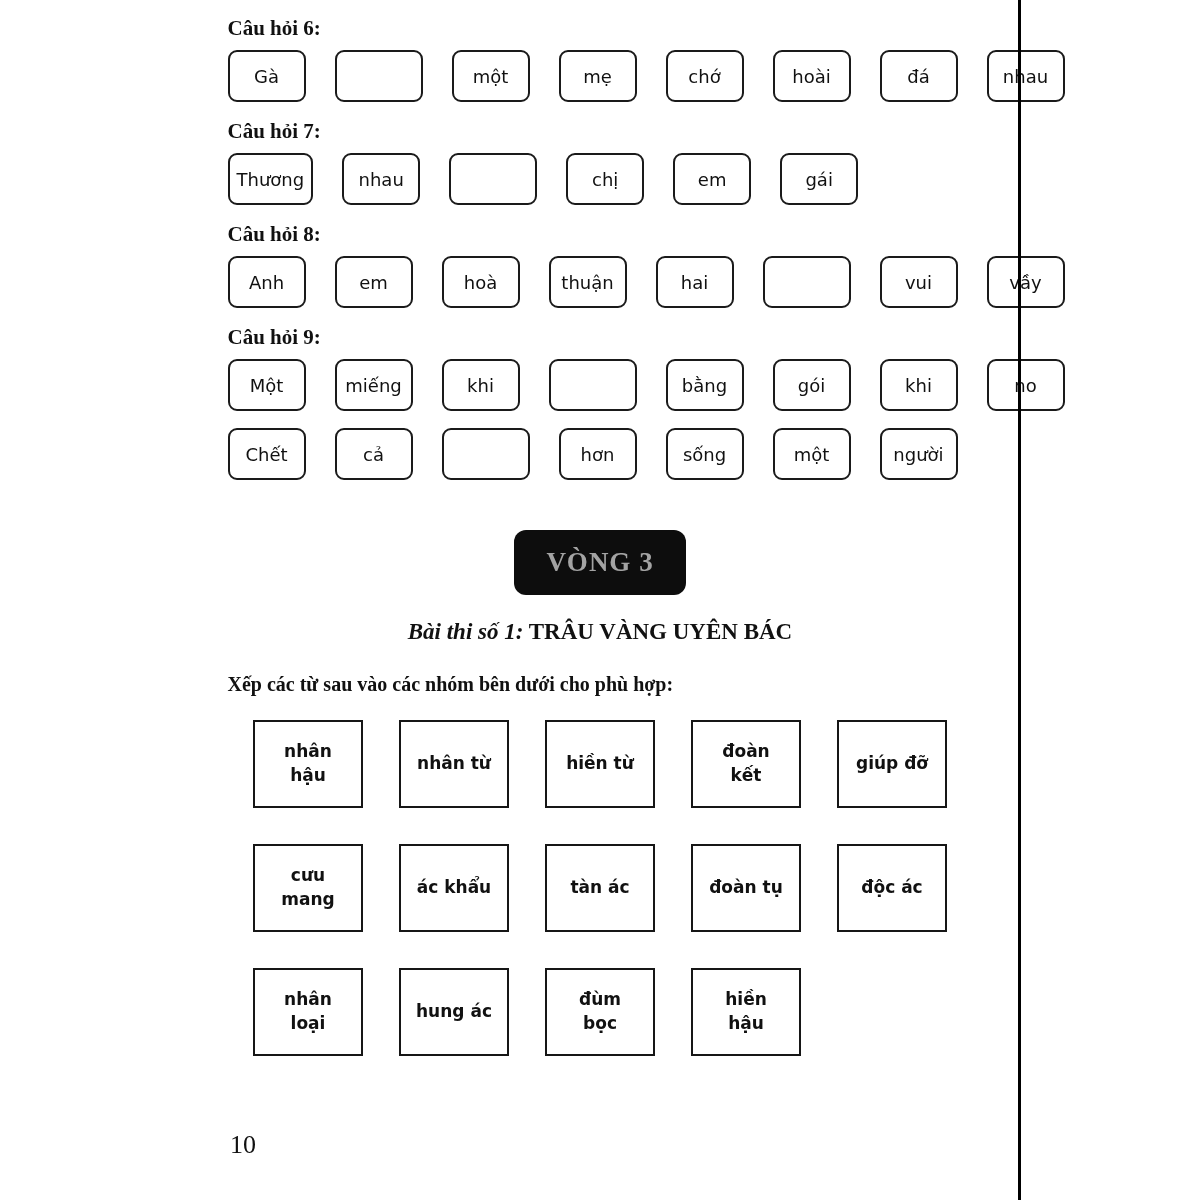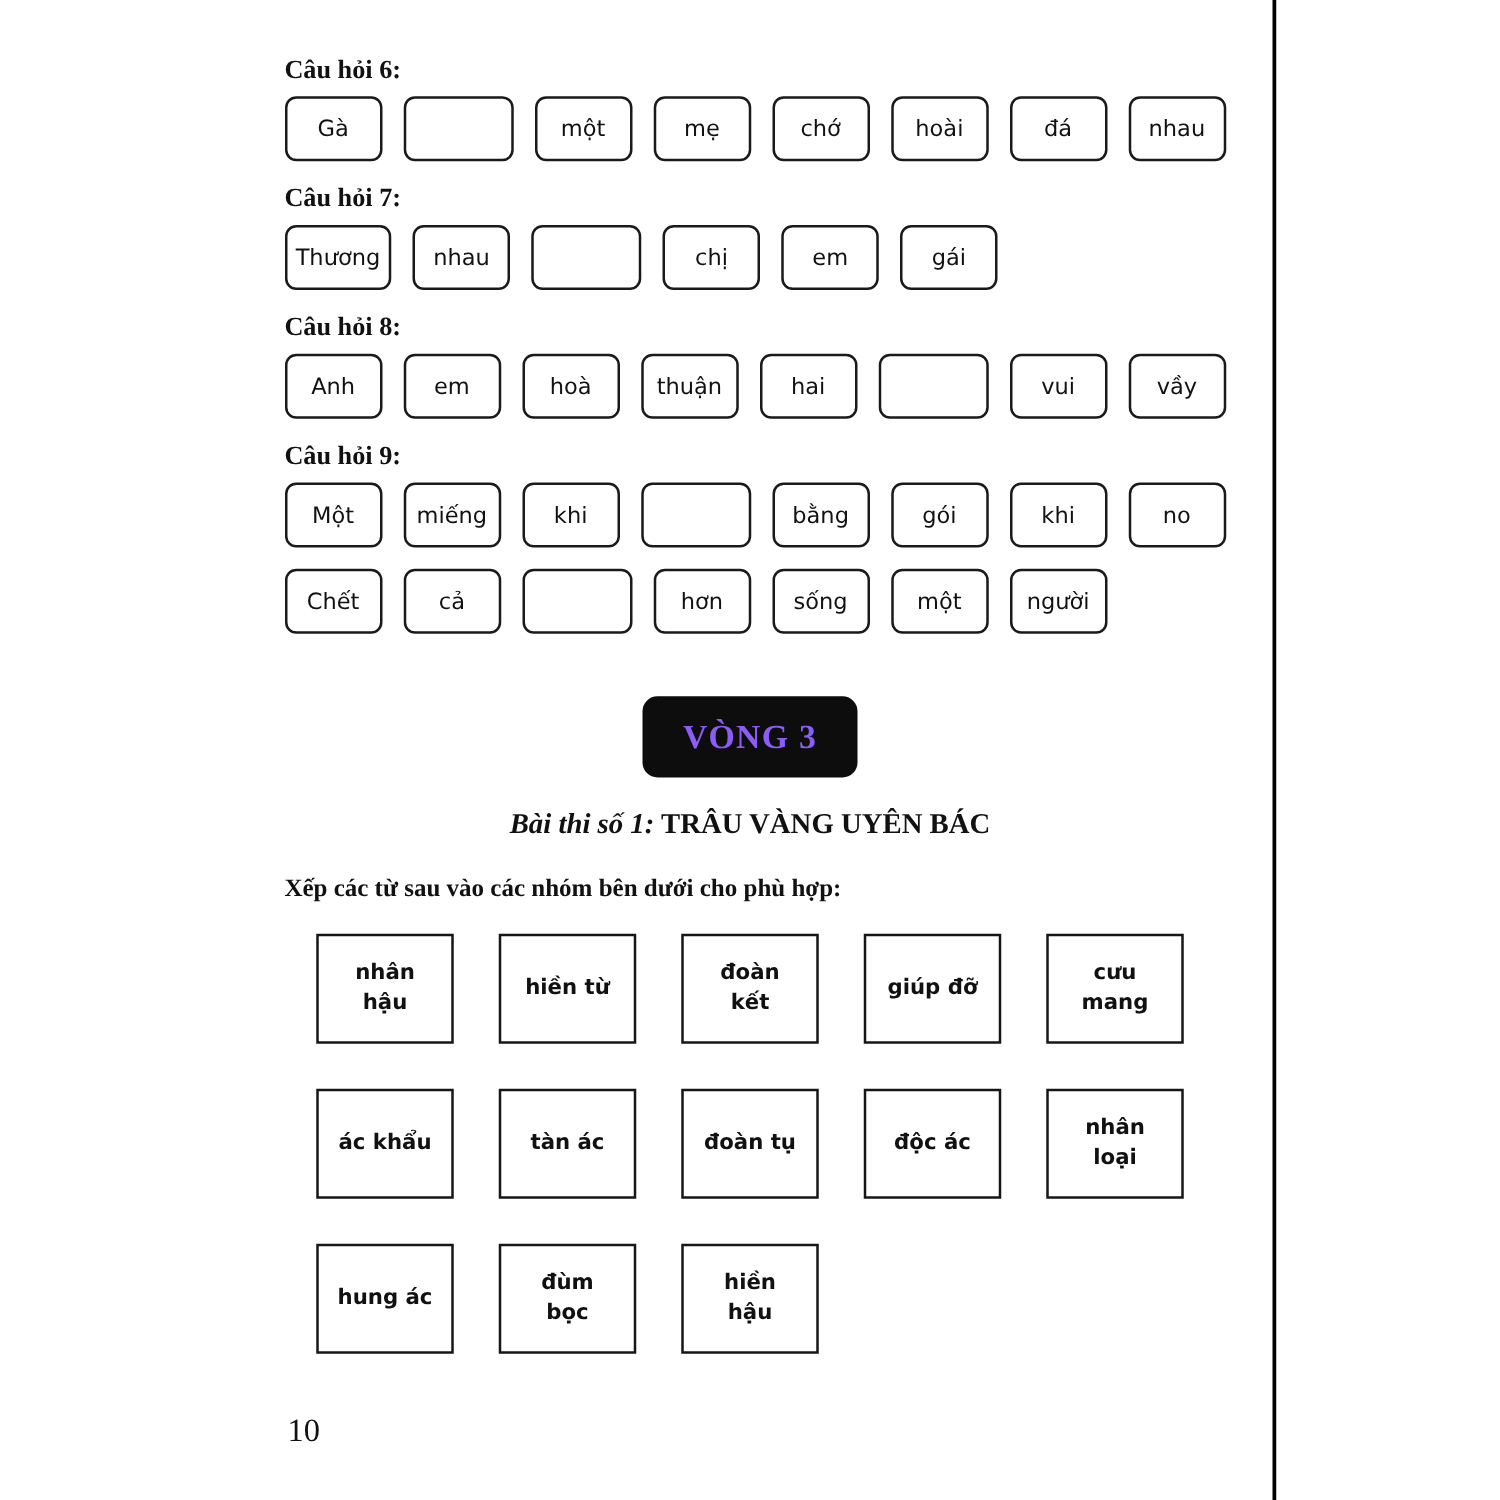--- a/index.html
+++ b/index.html
@@ -11,35 +11,35 @@
     height: 1200px;
     background: #ffffff;
     position: relative;
     overflow: hidden;
     font-family: "Liberation Serif", serif;
     color: #111111;
   }
   .content {
     width: 745px;
     margin: 0 auto;
-    padding-top: 43px;
+    padding-top: 16px;
   }
   .question-block {
     margin-bottom: 17px;
   }
   .question-label {
     font-family: "Liberation Serif", serif;
     font-weight: bold;
     font-size: 21px;
     margin-bottom: 9px;
   }
   .word-row {
     display: flex;
     flex-wrap: nowrap;
-    gap: 17px;
+    gap: 29px;
     align-items: stretch;
   }
   .word-tile {
     min-width: 78px;
     height: 52px;
     box-sizing: border-box;
     border: 2px solid #1a1a1a;
     border-radius: 9px;
     display: flex;
     align-items: center;
@@ -53,21 +53,21 @@
   .word-tile.blank {
     min-width: 88px;
   }
   .badge-wrap {
     text-align: center;
     margin-top: 50px;
   }
   .round-badge {
     display: inline-block;
     background: #0d0d0d;
-    color: #8b5cf6;
+    color: #a3a3a3;
     border-radius: 12px;
     padding: 17px 32px;
     font-family: "Liberation Serif", serif;
     font-weight: bold;
     font-size: 27px;
     letter-spacing: 1px;
   }
   .exam-title {
     text-align: center;
     margin-top: 24px;
@@ -206,20 +206,23 @@
     </div>
 
     <div class="instruction">Xếp các từ sau vào các nhóm bên dưới cho phù hợp:</div>
 
     <div id="word-grid" class="word-grid">
         <div class="grid-cell">
           <div>nhân</div>
           <div>hậu</div>
         </div>
         <div class="grid-cell">
+          <div>nhân từ</div>
+        </div>
+        <div class="grid-cell">
           <div>hiền từ</div>
         </div>
         <div class="grid-cell">
           <div>đoàn</div>
           <div>kết</div>
         </div>
         <div class="grid-cell">
           <div>giúp đỡ</div>
         </div>
         <div class="grid-cell">

